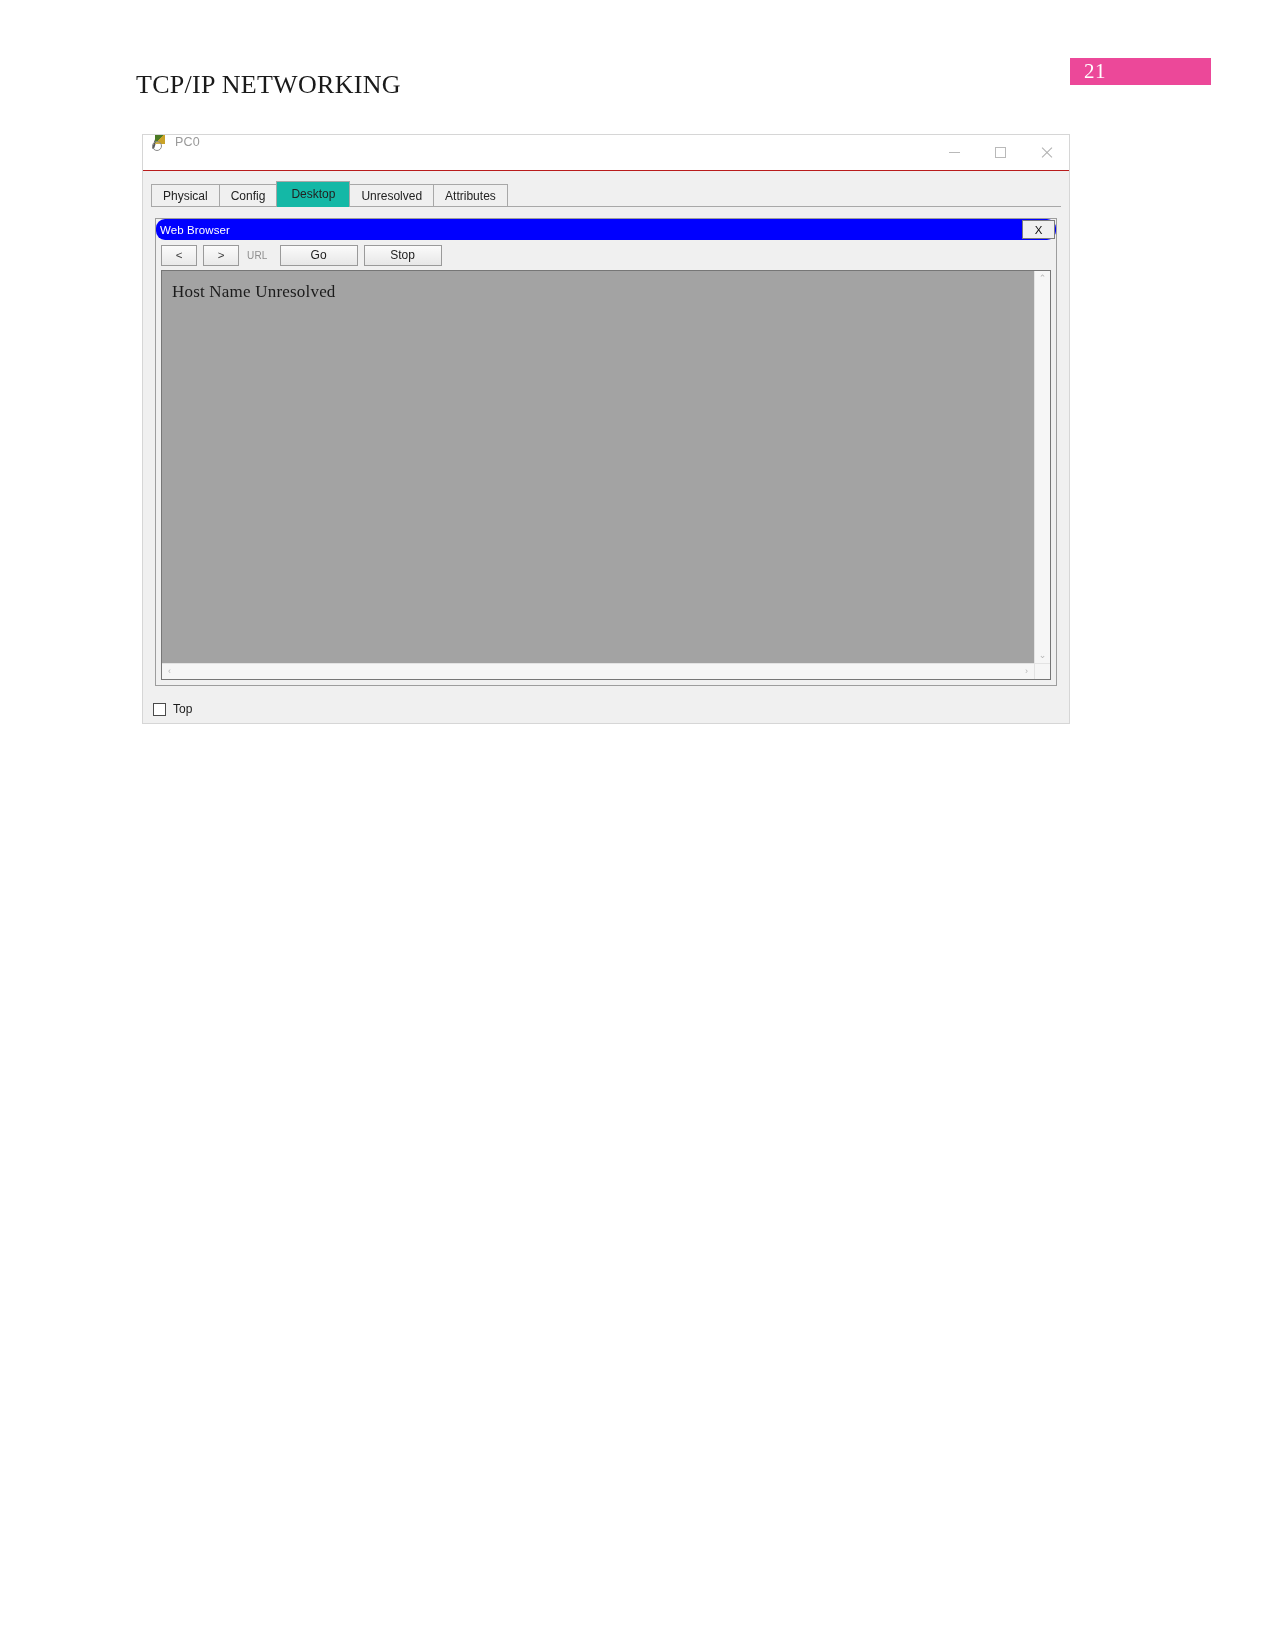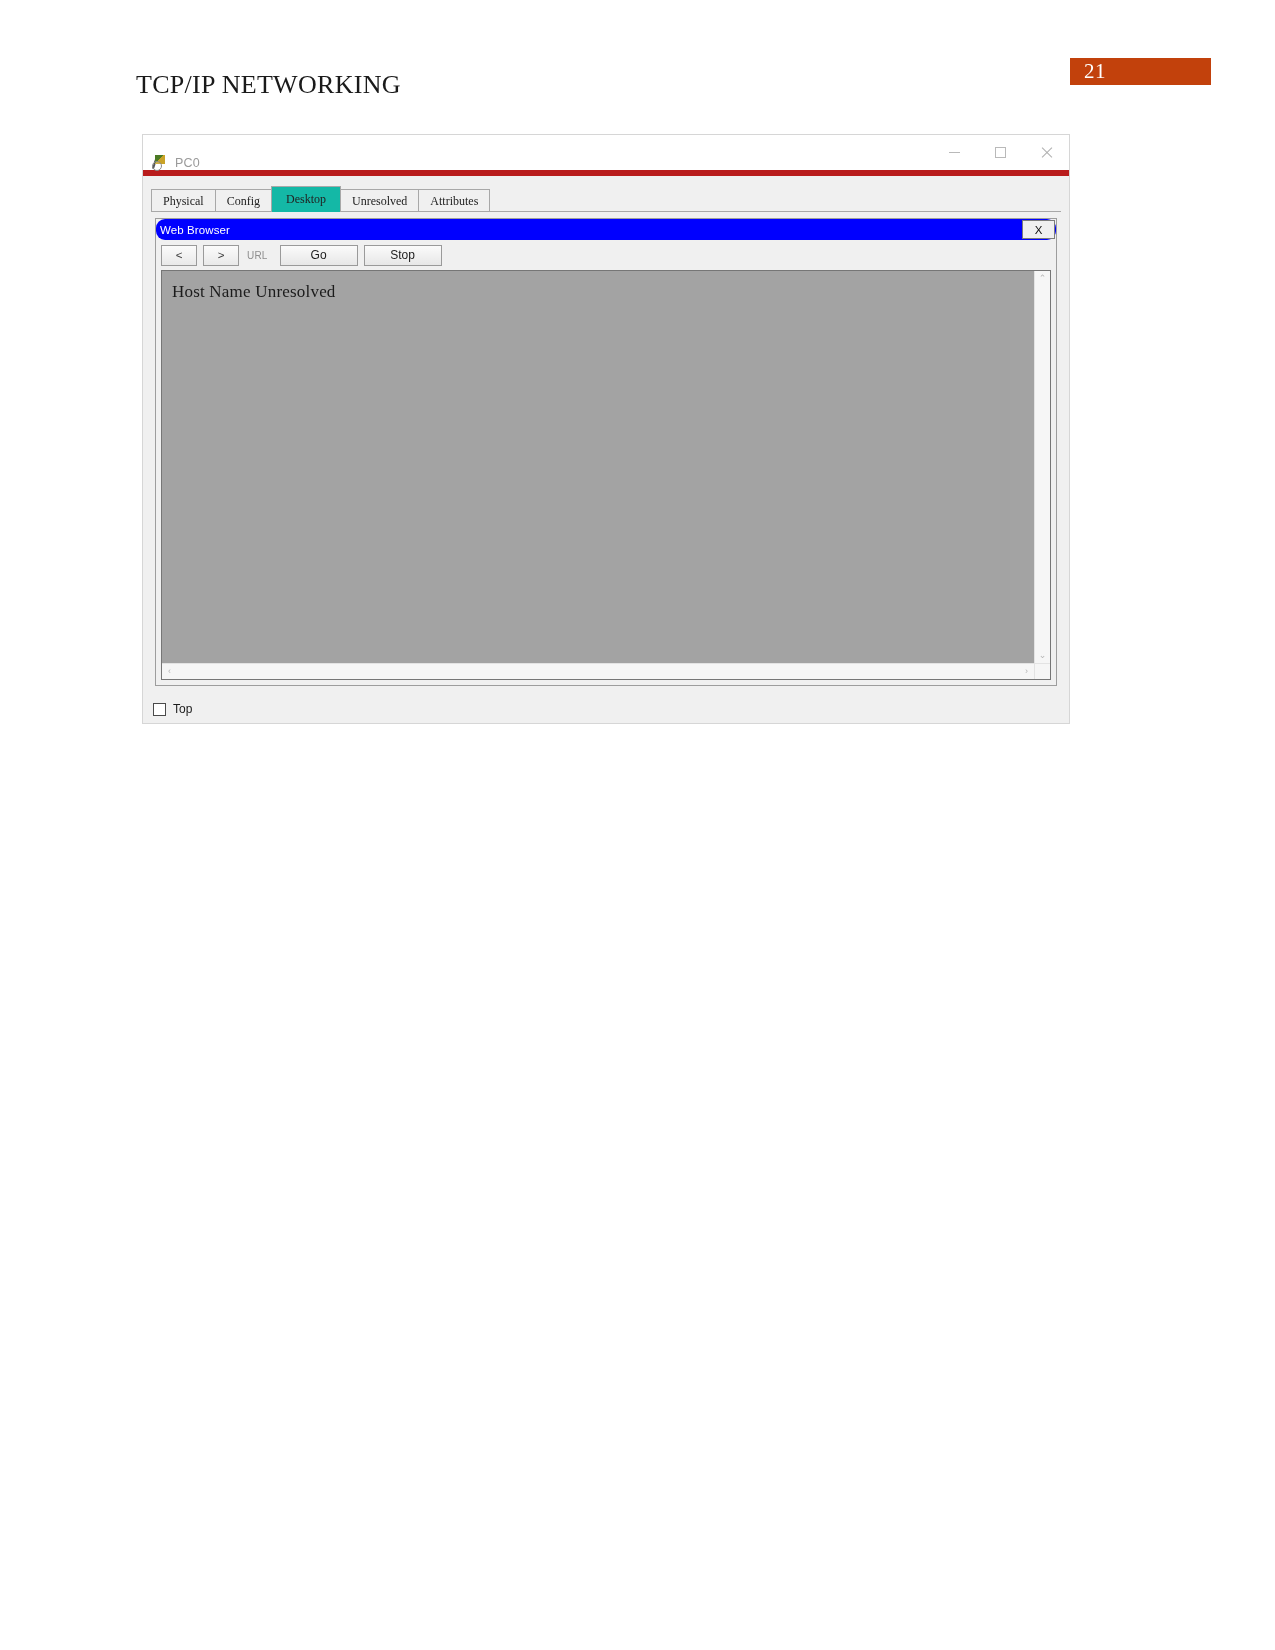--- a/index.html
+++ b/index.html
@@ -15,21 +15,21 @@
     -webkit-font-smoothing: antialiased;
   }
 
   
   .page-number-badge {
     position: absolute;
     left: 1070px;
     top: 58px;
     width: 141px;
     height: 27px;
-    background: #c2410c;
+    background: #ec4899;
     color: #ffffff;
     font-family: "Liberation Serif", serif;
     font-size: 21px;
     line-height: 27px;
     padding-left: 14px;
     box-sizing: border-box;
     letter-spacing: 0.5px;
   }
   .doc-heading {
     position: absolute;
@@ -52,22 +52,22 @@
     background: #f0f0f0;
     border: 1px solid #d6d6d6;
     box-sizing: border-box;
   }
 
   .pt-titlebar {
     position: relative;
     height: 35px;
     background: #ffffff;
     display: flex;
-    align-items: flex-end;
-    border-bottom: 6px solid #b91c1c;
+    align-items: flex-start;
+    border-bottom: 1px solid #b91c1c;
   }
   .pt-appicon {
     width: 15px;
     height: 15px;
     margin-left: 9px;
     margin-right: 8px;
     position: relative;
     flex: none;
   }
   .pt-appicon .flag {
@@ -160,21 +160,20 @@
     line-height: 22px;
     padding: 0 11px;
     font-size: 12px;
     color: #222222;
     background: #f0f0f0;
     border: 1px solid #a8a8a8;
     border-bottom: none;
     margin-right: -1px;
     box-sizing: border-box;
     white-space: nowrap;
-    font-family: Liberation Serif, serif;
   }
   .pt-tab.active {
     background: #14b8a6;
     height: 26px;
     line-height: 25px;
     position: relative;
     z-index: 3;
     margin-bottom: -1px;
     padding: 0 14px;
   }

